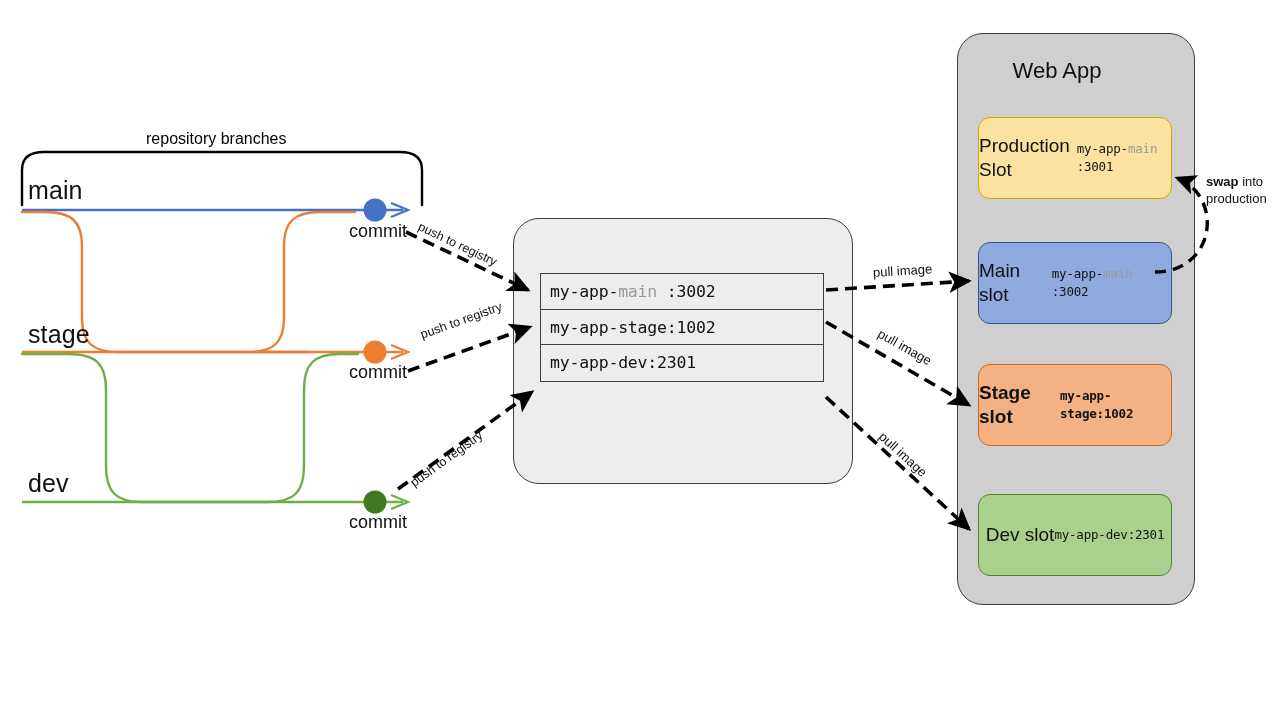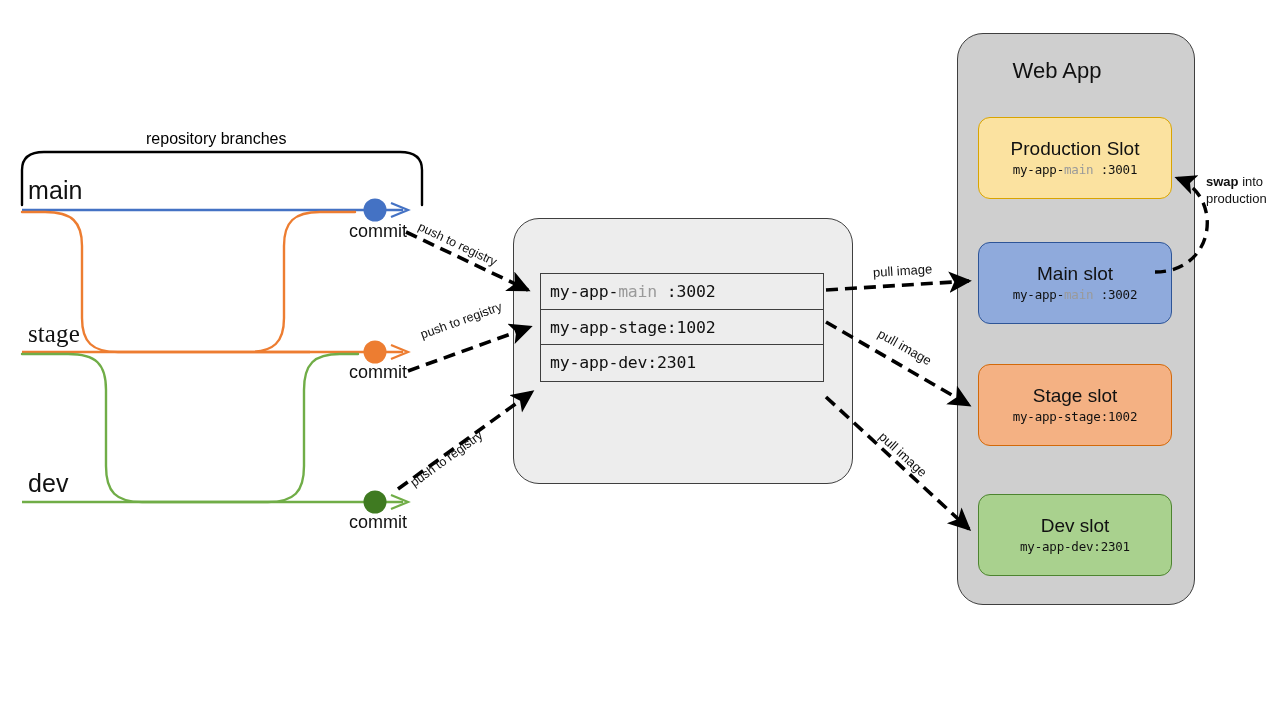--- a/index.html
+++ b/index.html
@@ -37,28 +37,28 @@
            letter-spacing:-0.2px;}
   .reg-row:last-child{border-bottom:none;}
   .dim{color:#9a9a9a;}
 
   
   #webapp{position:absolute;left:957px;top:33px;width:236px;height:570px;
           background:#cfcfcf;border:1.6px solid #3f3f3f;border-radius:26px;z-index:2;}
   #webapp-title{position:absolute;left:957px;top:58px;width:200px;text-align:center;
                 font-size:22px;color:#111;z-index:3;}
   .slot{position:absolute;left:978px;width:194px;height:82px;border-radius:12px;
-        z-index:3;box-sizing:border-box;display:flex;flex-direction:column;
+        z-index:3;box-sizing:border-box;display:flex;
         align-items:center;justify-content:center;}
   .slot-title{font-size:19px;color:#111;line-height:24px;}
   .slot-tag{font-family:"DejaVu Sans Mono", monospace;font-size:12.5px;color:#111;
             line-height:18px;letter-spacing:-0.2px;}
   #slot-prod {top:117px;background:#fbe2a0;border:1.4px solid #d9a400;}
   #slot-main {top:242px;background:#8faadc;border:1.4px solid #2e5597;}
-  #slot-stage{top:364px;background:#f4b183;border:1.4px solid #d2690a;}
+  #slot-stage{top:364px;background:#f4b183;border:1.4px solid #d2690a;font-weight:bold;}
   #slot-dev  {top:478px;background:#a9d18e;border:1.4px solid #4d8430;margin-top:16px;}
 </style>
 </head>
 <body>
 
 <div id="stage">
 
   <svg class="layer" id="svg-lines" viewBox="0 0 1280 720">
 
     <path d="M 22,205 L 22,170 Q 22,152 44,152 L 400,152 Q 422,152 422,170 L 422,205" fill="none" stroke="#000" stroke-width="2.4" stroke-linecap="round"></path>
@@ -99,21 +99,21 @@
     <path d="M 826,322 L 969,405" fill="none" stroke="#000" stroke-width="3.6" stroke-dasharray="12 7" marker-end="url(#ah)"></path>
 
     <path d="M 826,397 L 969,529" fill="none" stroke="#000" stroke-width="3.6" stroke-dasharray="12 7" marker-end="url(#ah)"></path>
 
     <path d="M 1155,272 C 1216,272 1224,196 1177,178" fill="none" stroke="#000" stroke-width="3.4" stroke-dasharray="11 7" marker-end="url(#ah)"></path>
   </svg>
 
   <div class="txt repo-caption" style="left:146px;top:130px;">repository branches</div>
 
   <div class="txt branch-label" style="left:28px;top:176px;">main</div>
-  <div class="txt branch-label" style="left:28px;top:320px;font-family:Liberation Serif, serif;">stage</div>
+  <div class="txt branch-label" style="left:28px;top:320px;">stage</div>
   <div class="txt branch-label" style="left:28px;top:469px;">dev</div>
 
   <div class="txt commit-label" style="left:349px;top:221px;">commit</div>
   <div class="txt commit-label" style="left:349px;top:362px;">commit</div>
   <div class="txt commit-label" style="left:349px;top:512px;">commit</div>
 
   <div class="txt arrow-caption" style="left:419px;top:219px;transform:rotate(25.4deg);">push to registry</div>
   <div class="txt arrow-caption" style="left:421px;top:328px;transform:rotate(-19.8deg);">push to registry</div>
   <div class="txt arrow-caption" style="left:412px;top:477px;transform:rotate(-35.9deg);">push to registry</div>
 

